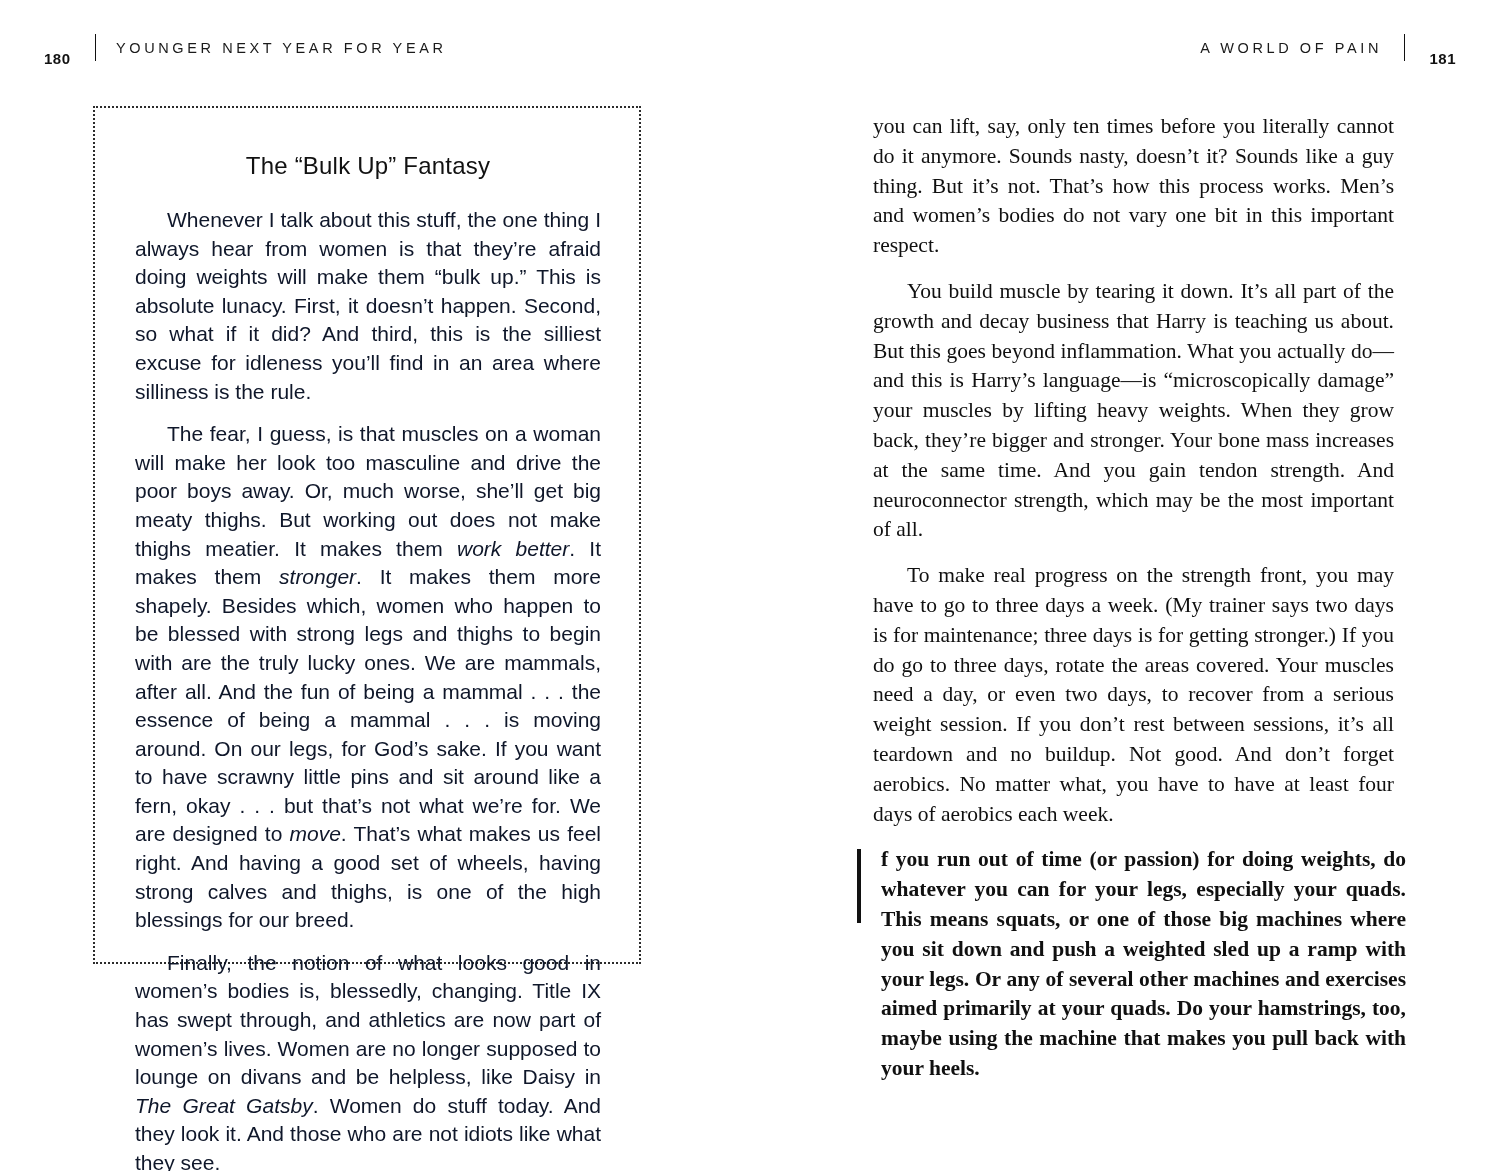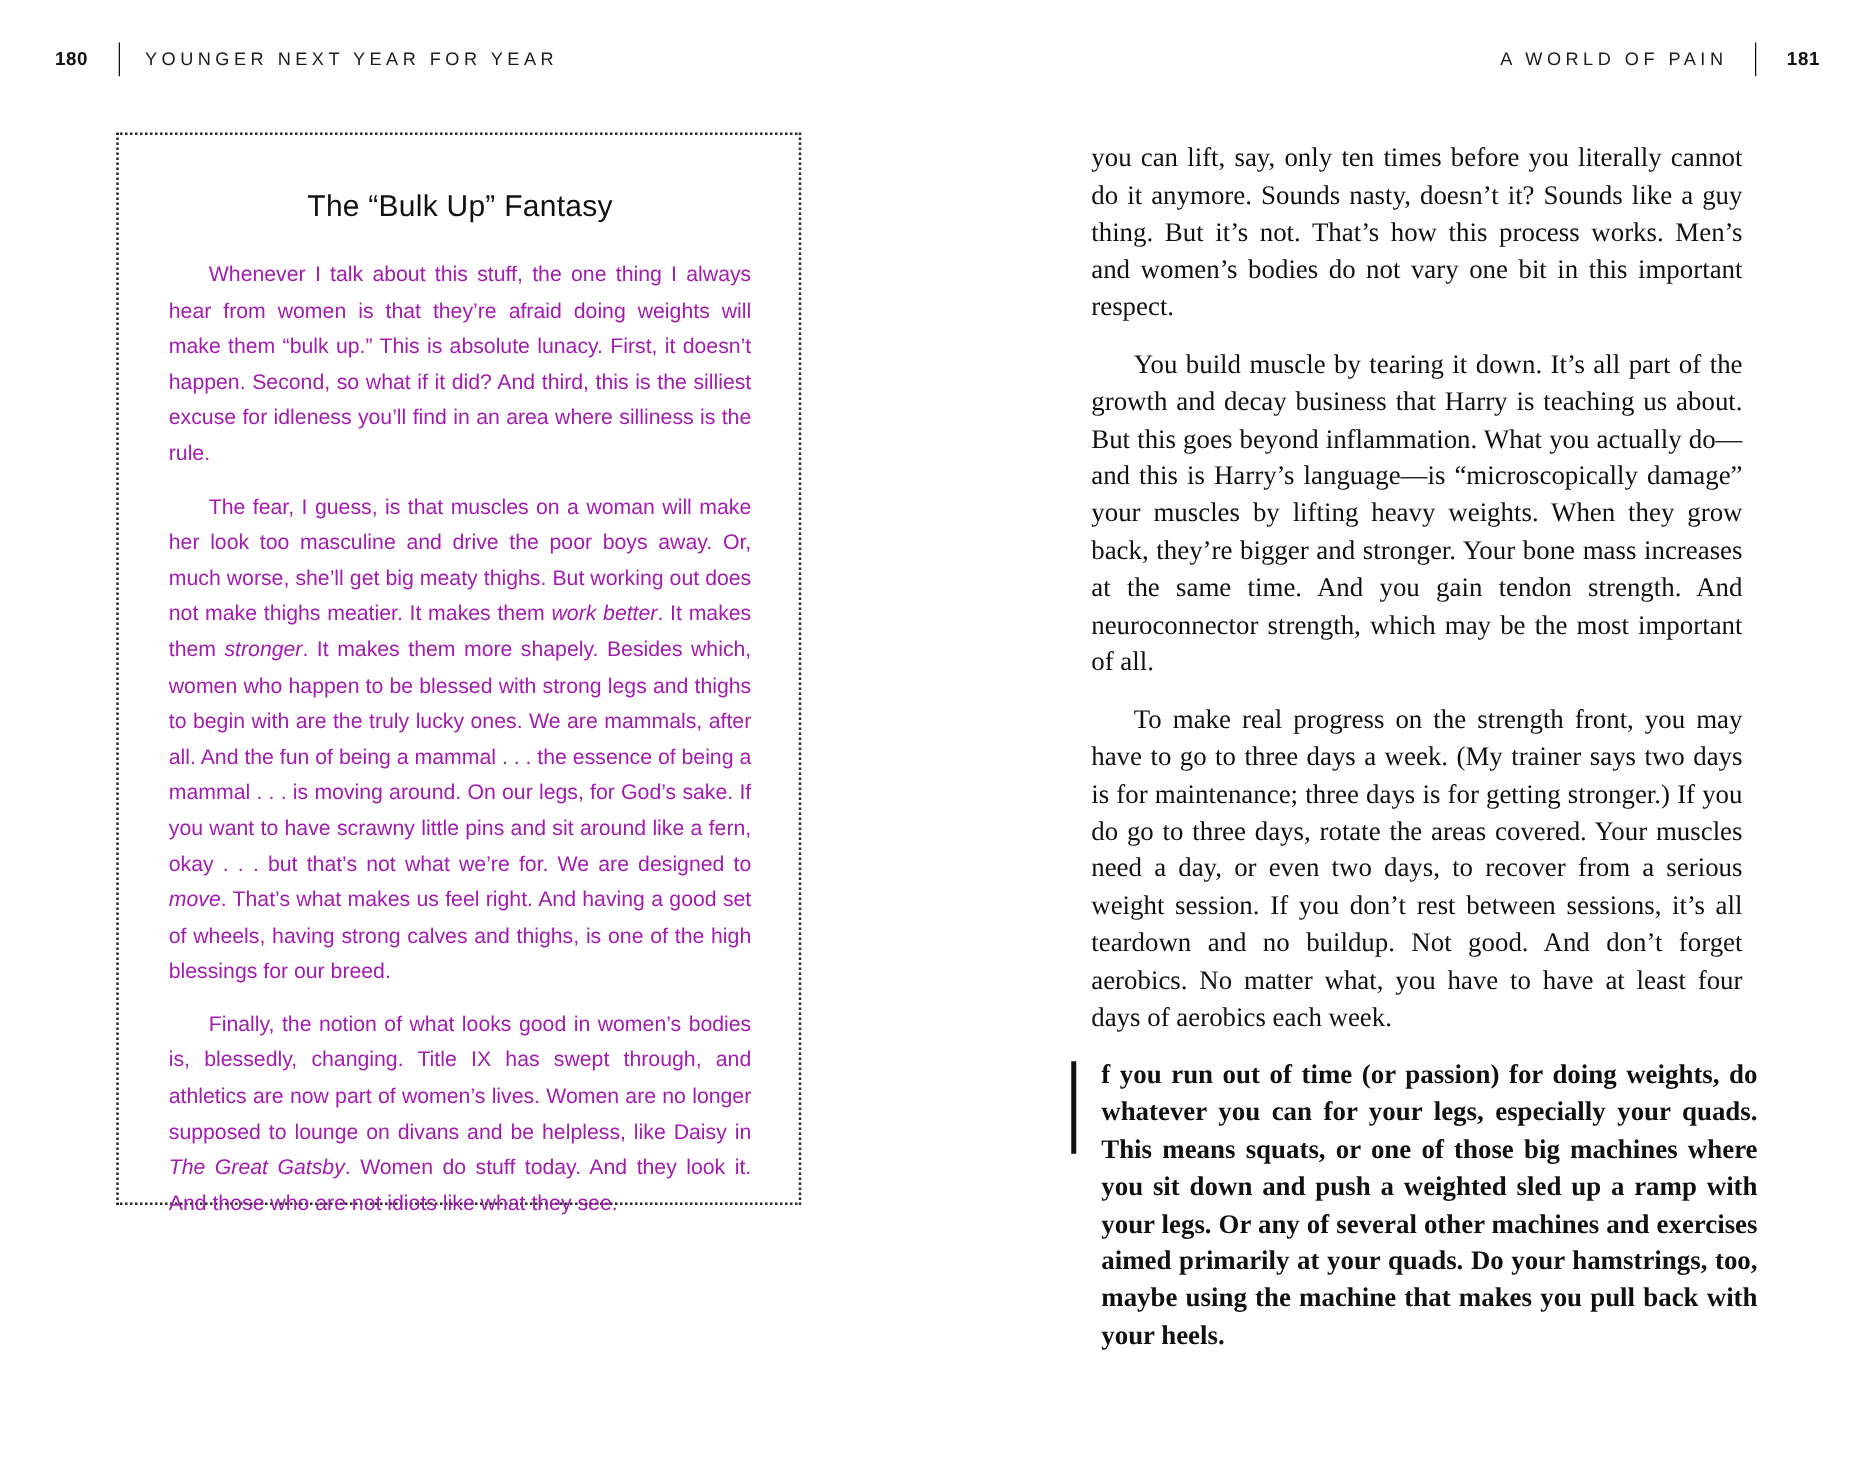--- a/index.html
+++ b/index.html
@@ -22,21 +22,21 @@
     position: absolute;
     top: 40px;
     font-family: "Liberation Sans", sans-serif;
     font-size: 14.5px;
     letter-spacing: 3.6px;
     color: #1a1a1a;
     white-space: nowrap;
   }
   .folio {
     position: absolute;
-    top: 39px;
+    top: 50px;
     font-family: "Liberation Sans", sans-serif;
     font-weight: bold;
     font-size: 15px;
     color: #111;
     letter-spacing: 0.5px;
   }
   .folio-left { left: 44px; }
   .runhead-left { left: 116px; }
   .rule-left {
     position: absolute;
@@ -74,26 +74,26 @@
     font-family: "Liberation Sans", sans-serif;
     font-weight: normal;
     font-size: 24px;
     text-align: center;
     letter-spacing: 0.2px;
     margin: 14px 0 26px 0;
     color: #111;
   }
   .sidebar-p {
     font-family: "Liberation Sans", sans-serif;
-    font-size: 17px;
+    font-size: 21px;
     line-height: 28.6px;
     text-align: justify;
     text-indent: 32px;
     margin: 0;
-    color: #a21caf;
+    color: #0f172a;
     -webkit-hyphens: none;
     hyphens: none;
   }
   .sidebar-p + .sidebar-p { margin-top: 14px; }
   em { font-style: italic; }
 
   
   .col-right {
     position: absolute;
     left: 857px;

